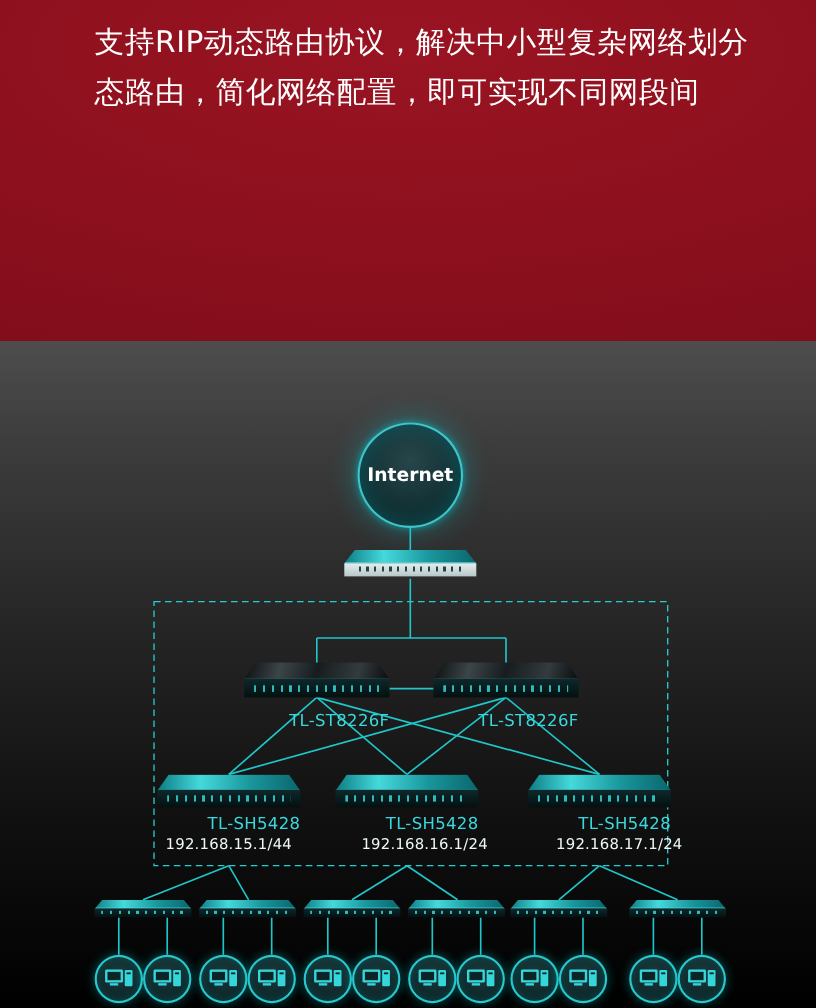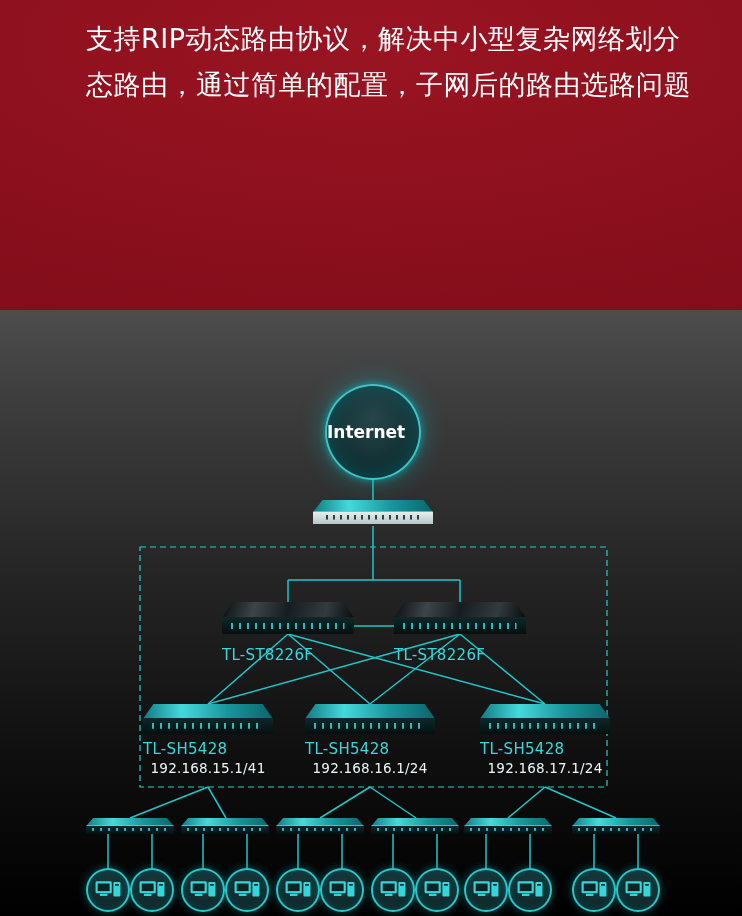--- a/index.html
+++ b/index.html
@@ -27,21 +27,21 @@
   svg.links line { stroke:#1fc6ca; stroke-width:1.5; }
 
   
   .internet {
     position:absolute; left:325px; top:74px; width:96px; height:96px;
     border-radius:50%;
     border:2px solid rgba(64,214,218,.9);
     background: radial-gradient(circle at 50% 35%, #27464a 0%, #123033 60%, #0a2224 100%);
     box-shadow: 0 0 26px rgba(0,205,215,.40), 0 0 7px rgba(0,205,215,.55),
                 inset 0 0 20px rgba(0,190,200,.28);
-    display:flex; align-items:center; justify-content:flex-start;
+    display:flex; align-items:center; justify-content:center;
     color:#ffffff; font-weight:bold; font-size:17px;
   }
 
   
   .device { position:absolute; }
   .device::before {
     content:""; position:absolute; top:0; left:0; right:0; height:46%;
     background: var(--topface);
     clip-path: polygon(8% 0, 92% 0, 100% 100%, 0 100%);
     border-bottom:1px solid rgba(70,220,224,.75);
@@ -54,21 +54,21 @@
   }
   .device.teal  { --topface: linear-gradient(90deg,#0c7c83,#45d9dc 30%,#19969c 65%,#0a666c); }
   .device.core  { --topface: linear-gradient(105deg,#0b0e0f,#3c4549 25%,#171d1f 50%,#333b3e 78%,#0a0d0e); }
   .device.router::after {
     background:
       repeating-linear-gradient(90deg, rgba(9,40,42,.85) 0 2px, transparent 2px 7px) center/78% 38% no-repeat,
       linear-gradient(180deg,#e6eeee,#b7c7c8);
   }
 
   .dev-label {
-    position:absolute; text-align:left; color:#38d8dc; font-size:15px;
+    position:absolute; text-align:right; color:#38d8dc; font-size:15px;
     letter-spacing:0.3px;
   }
   .ip-label {
     position:absolute; text-align:center; color:#eef7f7; font-size:13.5px;
     letter-spacing:0.2px;
   }
 
   
   .client {
     position:absolute; width:44px; height:44px; border-radius:50%;
@@ -79,21 +79,21 @@
   }
 </style>
 </head>
 <body>
 
 <div class="page">
 
   <section class="banner">
     <div class="banner-text">
       <div class="tline">支持RIP动态路由协议，解决中小型复杂网络划分</div>
-      <div class="tline">态路由，通过简单的配置，子网后的路由选路问题</div>
+      <div class="tline">态路由，简化网络配置，即可实现不同网段间</div>
     </div>
   </section>
 
   <section class="topo">
 
     <svg class="links" width="742" height="606">
 
       <rect x="140" y="237" width="467" height="240" fill="none" stroke="#25ced2" stroke-width="1.2" stroke-dasharray="6 4"></rect>
 
       <line x1="373" y1="170" x2="373" y2="192"></line>
@@ -142,25 +142,25 @@
     <div class="device core" style="left:222px;top:292px;width:132px;height:32px"></div>
     <div class="device core" style="left:394px;top:292px;width:132px;height:32px"></div>
     <div class="dev-label" style="left:222px;top:336px;width:132px">TL-ST8226F</div>
     <div class="dev-label" style="left:394px;top:336px;width:132px">TL-ST8226F</div>
 
     <div class="device teal" style="left:143px;top:394px;width:130px;height:30px"></div>
     <div class="device teal" style="left:305px;top:394px;width:130px;height:30px"></div>
     <div class="device teal" style="left:480px;top:394px;width:130px;height:30px"></div>
 
     <div class="dev-label" style="left:143px;top:430px;width:130px">TL-SH5428</div>
-    <div class="ip-label" style="left:133px;top:450px;width:150px">192.168.15.1/41</div>
+    <div class="ip-label" style="left:133px;top:450px;width:150px">192.168.15.1/44</div>
     <div class="dev-label" style="left:305px;top:430px;width:130px">TL-SH5428</div>
-    <div class="ip-label" style="left:295px;top:450px;width:150px">192.168.16.1/24</div>
+    <div class="ip-label" style="left:311px;top:450px;width:150px">192.168.16.1/24</div>
     <div class="dev-label" style="left:480px;top:430px;width:130px">TL-SH5428</div>
-    <div class="ip-label" style="left:470px;top:450px;width:150px">192.168.17.1/24</div>
+    <div class="ip-label" style="left:488px;top:450px;width:150px">192.168.17.1/24</div>
 
     <div class="device teal" style="left:86px;top:508px;width:88px;height:16px"></div>
     <div class="device teal" style="left:181px;top:508px;width:88px;height:16px"></div>
     <div class="device teal" style="left:276px;top:508px;width:88px;height:16px"></div>
     <div class="device teal" style="left:371px;top:508px;width:88px;height:16px"></div>
     <div class="device teal" style="left:464px;top:508px;width:88px;height:16px"></div>
     <div class="device teal" style="left:572px;top:508px;width:88px;height:16px"></div>
 
     <div class="client" style="left:86px;top:558px">
         <svg viewBox="0 0 24 20" width="26" height="22">

